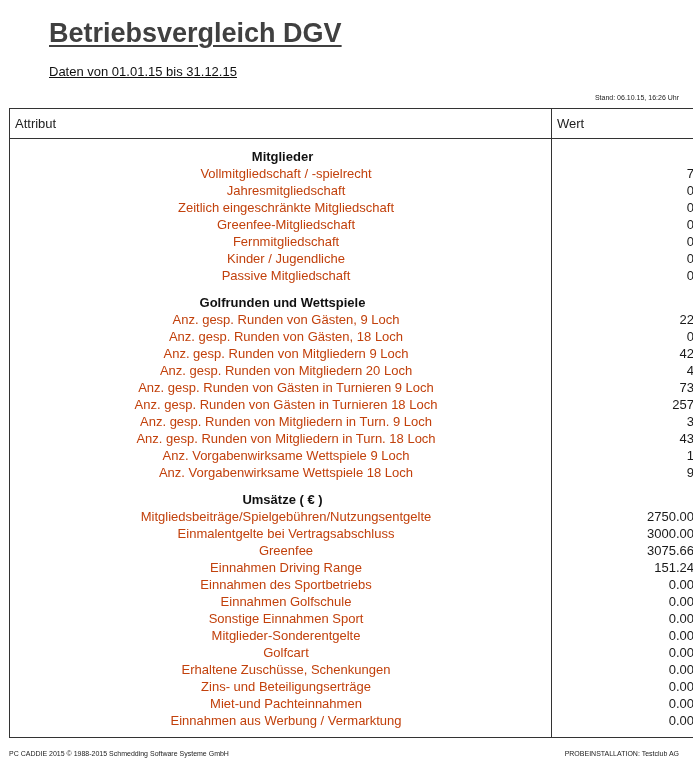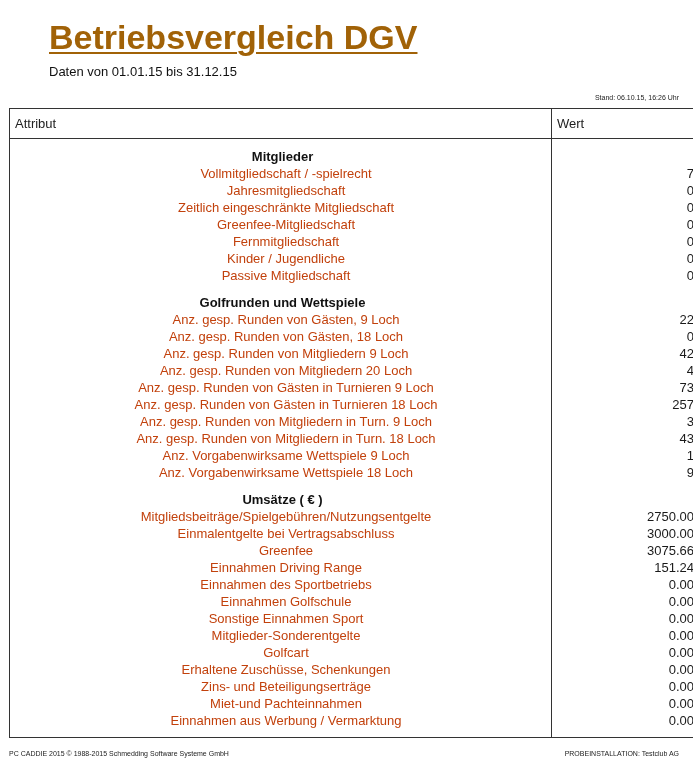--- a/index.html
+++ b/index.html
@@ -1,20 +1,20 @@
 <!DOCTYPE html>
 <html><head>
   <meta charset="utf-8">
   <style>
     html, body { margin: 0; padding: 0; background: #ffffff; }
     body { width: 693px; height: 769px; position: relative; overflow: hidden;
       font-family: "Liberation Sans", sans-serif; color: #1a1a1a; }
-    .title { position: absolute; left: 49px; top: 18px; font-size: 34px; font-weight: bold;
-      text-decoration: underline; text-decoration-thickness: 2px; text-underline-offset: 3px; color: #a16207; margin: 0; }
-    .subtitle { position: absolute; left: 49px; top: 64px; font-size: 13px; color: #111; }
+    .title { position: absolute; left: 49px; top: 18px; font-size: 27px; font-weight: bold;
+      text-decoration: underline; text-decoration-thickness: 2px; text-underline-offset: 3px; color: #404040; margin: 0; }
+    .subtitle { position: absolute; left: 49px; top: 64px; font-size: 13px; color: #111; text-decoration: underline; }
     .stand { position: absolute; right: 14px; top: 94px; font-size: 7px; color: #222; }
     .table { position: absolute; left: 9px; top: 108px; width: 692px; height: 630px;
       border: 1px solid #333; box-sizing: border-box; }
     .thead { display: flex; height: 30px; border-bottom: 1px solid #333; box-sizing: border-box; }
     .th { font-size: 13px; padding-left: 5px; line-height: 30px; color: #222; }
     .th.attr { width: 542px; border-right: 1px solid #333; box-sizing: border-box; }
     .th.wert { flex: 1; }
     .tbody { display: flex; height: 598px; }
     .col-attr { width: 542px; border-right: 1px solid #333; box-sizing: border-box; padding-top: 10px; text-align: center; }
     .col-wert { flex: 1; padding-top: 10px; padding-right: 6px; text-align: right; }

